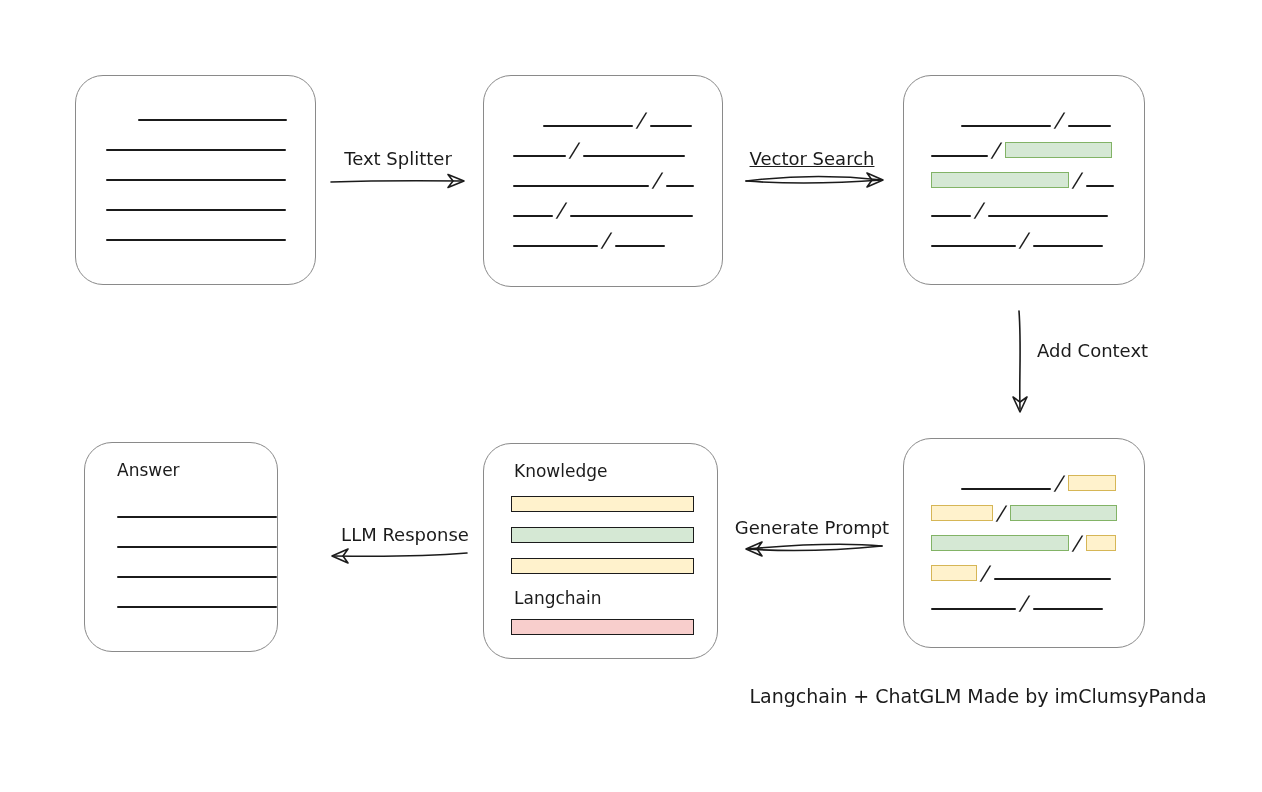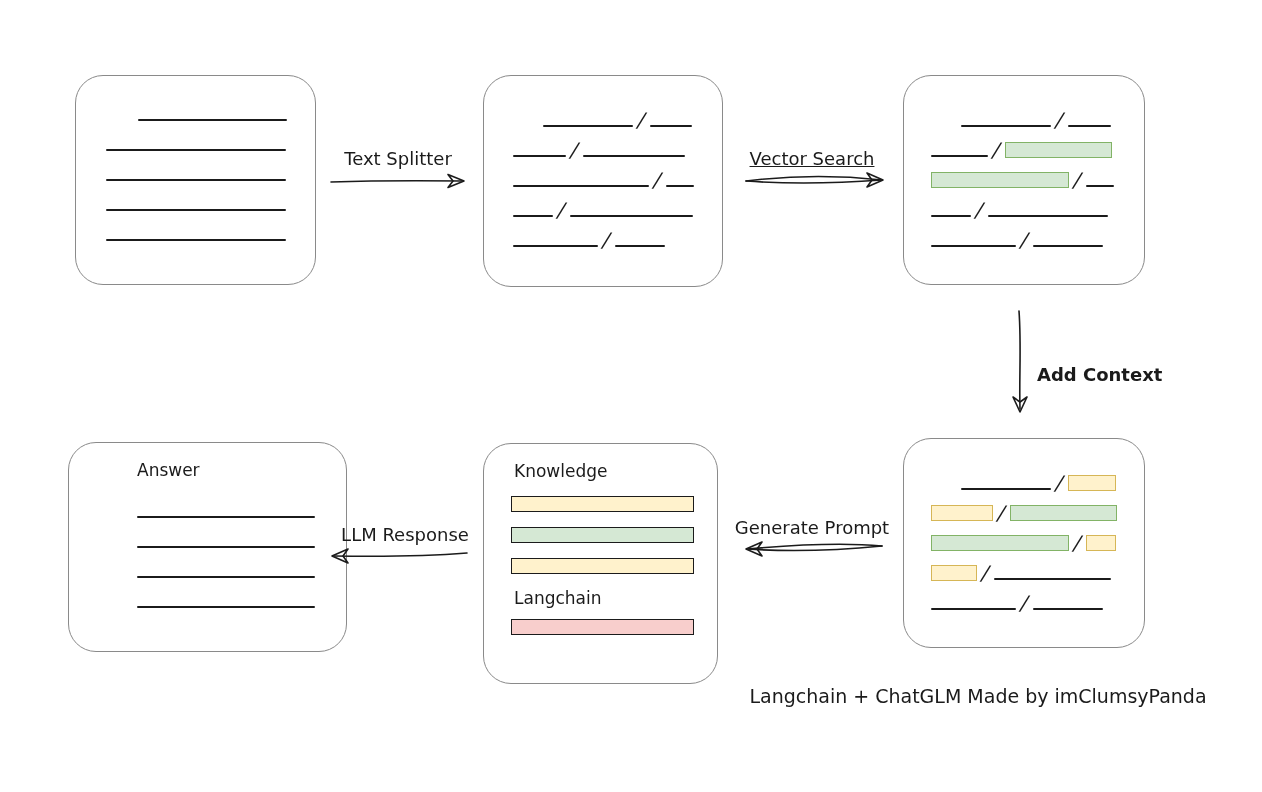--- a/index.html
+++ b/index.html
@@ -154,36 +154,36 @@
           <div class="tline" style="width: 117px;"></div>
         </div>
         <div class="seg-row">
           <div class="tline" style="width: 85px;"></div>
           <span class="slash">/</span>
           <div class="tline" style="width: 70px;"></div>
         </div>
       </div>
   </div>
 
-  <div class="node-box" style="left:483px;top:443px;width:235px;height:241px;">
+  <div class="node-box" style="left:483px;top:443px;width:235px;height:216px;">
     <div class="prompt-inner">
       <div class="node-label">Knowledge</div>
       <div>
           <div class="bar chip-yellow bar-knowledge-1" style="width: 183px;"></div>
           <div class="bar chip-green bar-knowledge-2" style="width: 183px;"></div>
           <div class="bar chip-yellow bar-knowledge-3" style="width: 183px;"></div>
         </div>
       <div class="node-label label-question">Langchain</div>
       <div>
           <div class="bar chip-red bar-question-1" style="width: 183px;"></div>
         </div>
     </div>
   </div>
 
-  <div class="node-box" style="left:68px;top:442px;width:279px;height:210px;padding-left:36px;">
+  <div class="node-box" style="left:84px;top:442px;width:194px;height:210px;">
     <div class="answer-inner">
       <div class="node-label">Answer</div>
       <div class="answer-rows">
           <div class="seg-row">
             <div class="tline" style="width: 178px;"></div>
           </div>
           <div class="seg-row">
             <div class="tline" style="width: 178px;"></div>
           </div>
           <div class="seg-row">
@@ -191,21 +191,21 @@
           </div>
           <div class="seg-row">
             <div class="tline" style="width: 178px;"></div>
           </div>
         </div>
     </div>
   </div>
 
   <div class="arrow-label centered" style="left:398px;top:148px;">Text Splitter</div>
   <div class="arrow-label centered" style="left:812px;top:148px;text-decoration:underline;">Vector Search</div>
-  <div class="arrow-label" style="left:1037px;top:364px;font-weight:bold;">Add Context</div>
+  <div class="arrow-label" style="left:1037px;top:340px;">Add Context</div>
   <div class="arrow-label centered" style="left:812px;top:517px;">Generate Prompt</div>
   <div class="arrow-label centered" style="left:392px;top:524px;margin-left:13px;">LLM Response</div>
 
   <div class="caption" style="left:978px;top:685px;">Langchain + ChatGLM Made by imClumsyPanda</div>
 
   <svg id="arrows" width="1262" height="792" viewBox="0 0 1262 792">
     <g stroke="#1b1b1b" stroke-width="1.6" fill="none" stroke-linecap="round" stroke-linejoin="round">
       <g>
         <path d="M331 182 C 375 180.5, 420 180.5, 463 181"></path>
         <path d="M448 174.5 L464 181 L448 187.5 L453 181 Z"></path>

